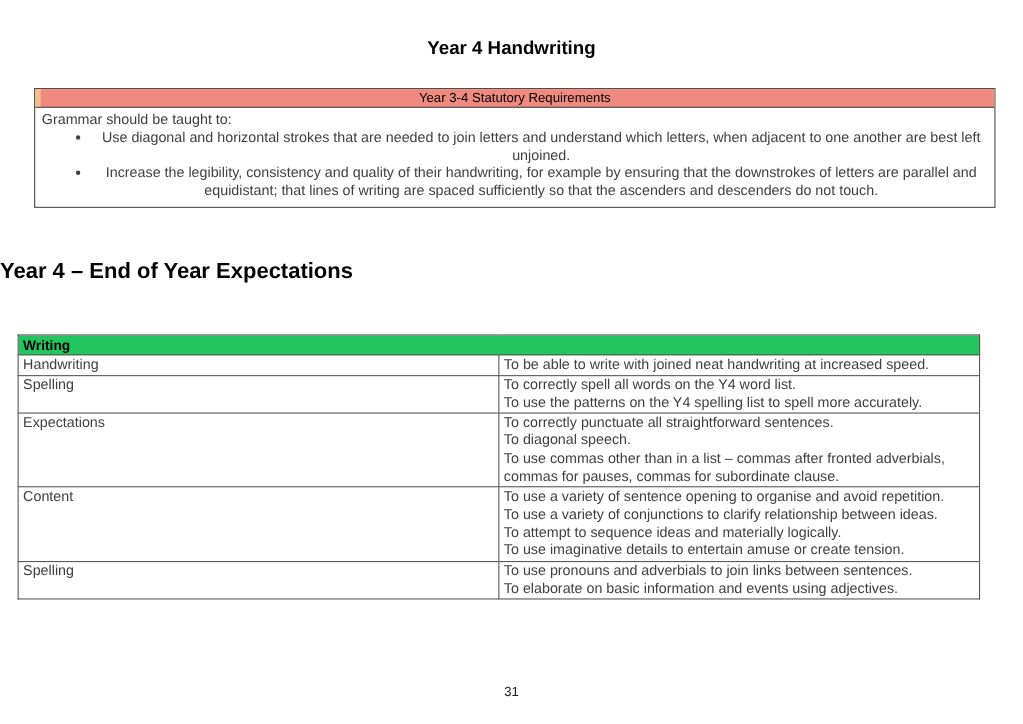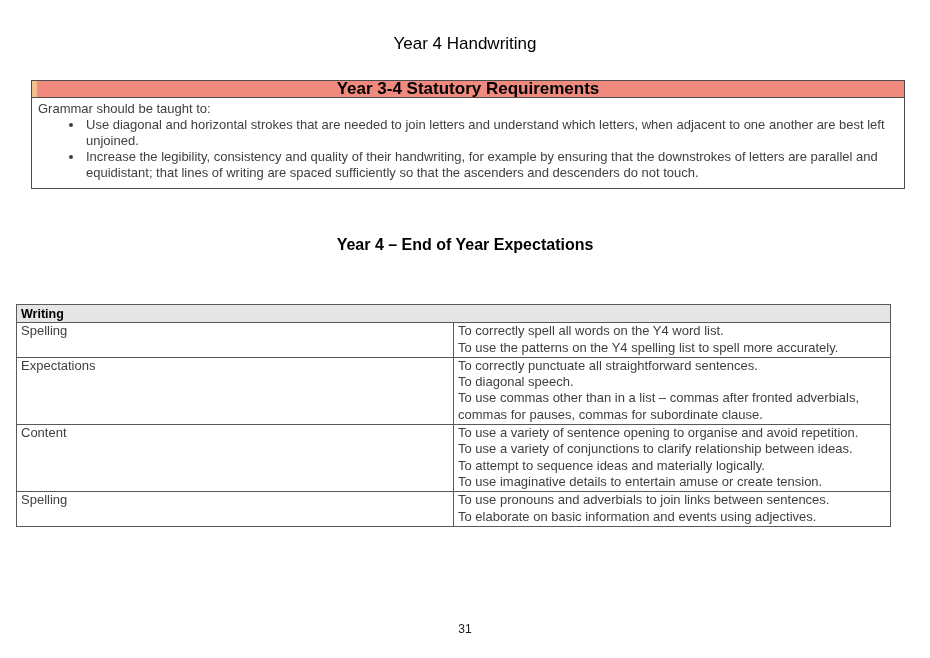--- a/index.html
+++ b/index.html
@@ -7,48 +7,48 @@
     width:930px; height:658px;
     background:#ffffff;
     position:relative;
     font-family:"Liberation Sans", sans-serif;
     color:#3f3f3f;
     overflow:hidden;
   }
 
   .page-title-1 {
     position:absolute; top:34px; left:0; width:930px;
-    text-align:center; font-size:17px; font-weight:normal; color:#000;
+    text-align:center; font-size:17px; font-weight:bold; color:#000;
   }
   .page-title-2 {
     position:absolute; top:236px; left:0; width:930px;
-    text-align:center; font-size:16px; font-weight:bold; color:#000;
+    font-size:20px; font-weight:bold; color:#000;
   }
 
   
   .table1 {
     position:absolute; top:80px; left:31px; width:874px;
     border:1px solid #4d4d4d;
     box-sizing:border-box;
   }
   .table1-header {
     position:relative;
     height:16px; line-height:16px;
     border-bottom:1px solid #4d4d4d;
-    text-align:center; font-weight:bold; font-size:17px; color:#000;
+    text-align:center; font-weight:normal; font-size:12px; color:#000;
   }
   .table1-accent {
     position:absolute; left:0; top:0; bottom:0; width:5px;
   }
   .table1-body {
     padding:3px 6px 7px 6px;
     font-size:13px; line-height:16px;
   }
   ul.bullets { margin:0; padding-left:46px; }
-  ul.bullets li { padding-left:2px; }
+  ul.bullets li { padding-left:2px;text-align:center; }
 
   
   .table2 {
     position:absolute; top:304px; left:16px; width:875px;
     border-collapse:collapse;
     font-size:13px; line-height:16.3px;
     table-layout:fixed;
   }
   .table2 th, .table2 td {
     border:1px solid #595959;
@@ -85,21 +85,27 @@
       <li>Increase the legibility, consistency and quality of their handwriting, for example by ensuring that the downstrokes of letters are parallel and equidistant; that lines of writing are spaced sufficiently so that the ascenders and descenders do not touch.</li>
     </ul>
   </div>
 </div>
 
 <div class="page-title-2">Year 4 – End of Year Expectations</div>
 
 <table class="table2">
   <tbody>
       <tr>
-    <th class="writing-header" colspan="2" style="background: #e5e5e5;">Writing</th>
+    <th class="writing-header" colspan="2" style="background: #22c55e;">Writing</th>
+  </tr>
+  <tr>
+    <td class="col-cat">Handwriting</td>
+    <td>
+      <div>To be able to write with joined neat handwriting at increased speed.</div>
+    </td>
   </tr>
   <tr>
     <td class="col-cat">Spelling</td>
     <td>
       <div>To correctly spell all words on the Y4 word list.</div>
       <div>To use the patterns on the Y4 spelling list to spell more accurately.</div>
     </td>
   </tr>
   <tr>
     <td class="col-cat">Expectations</td>

